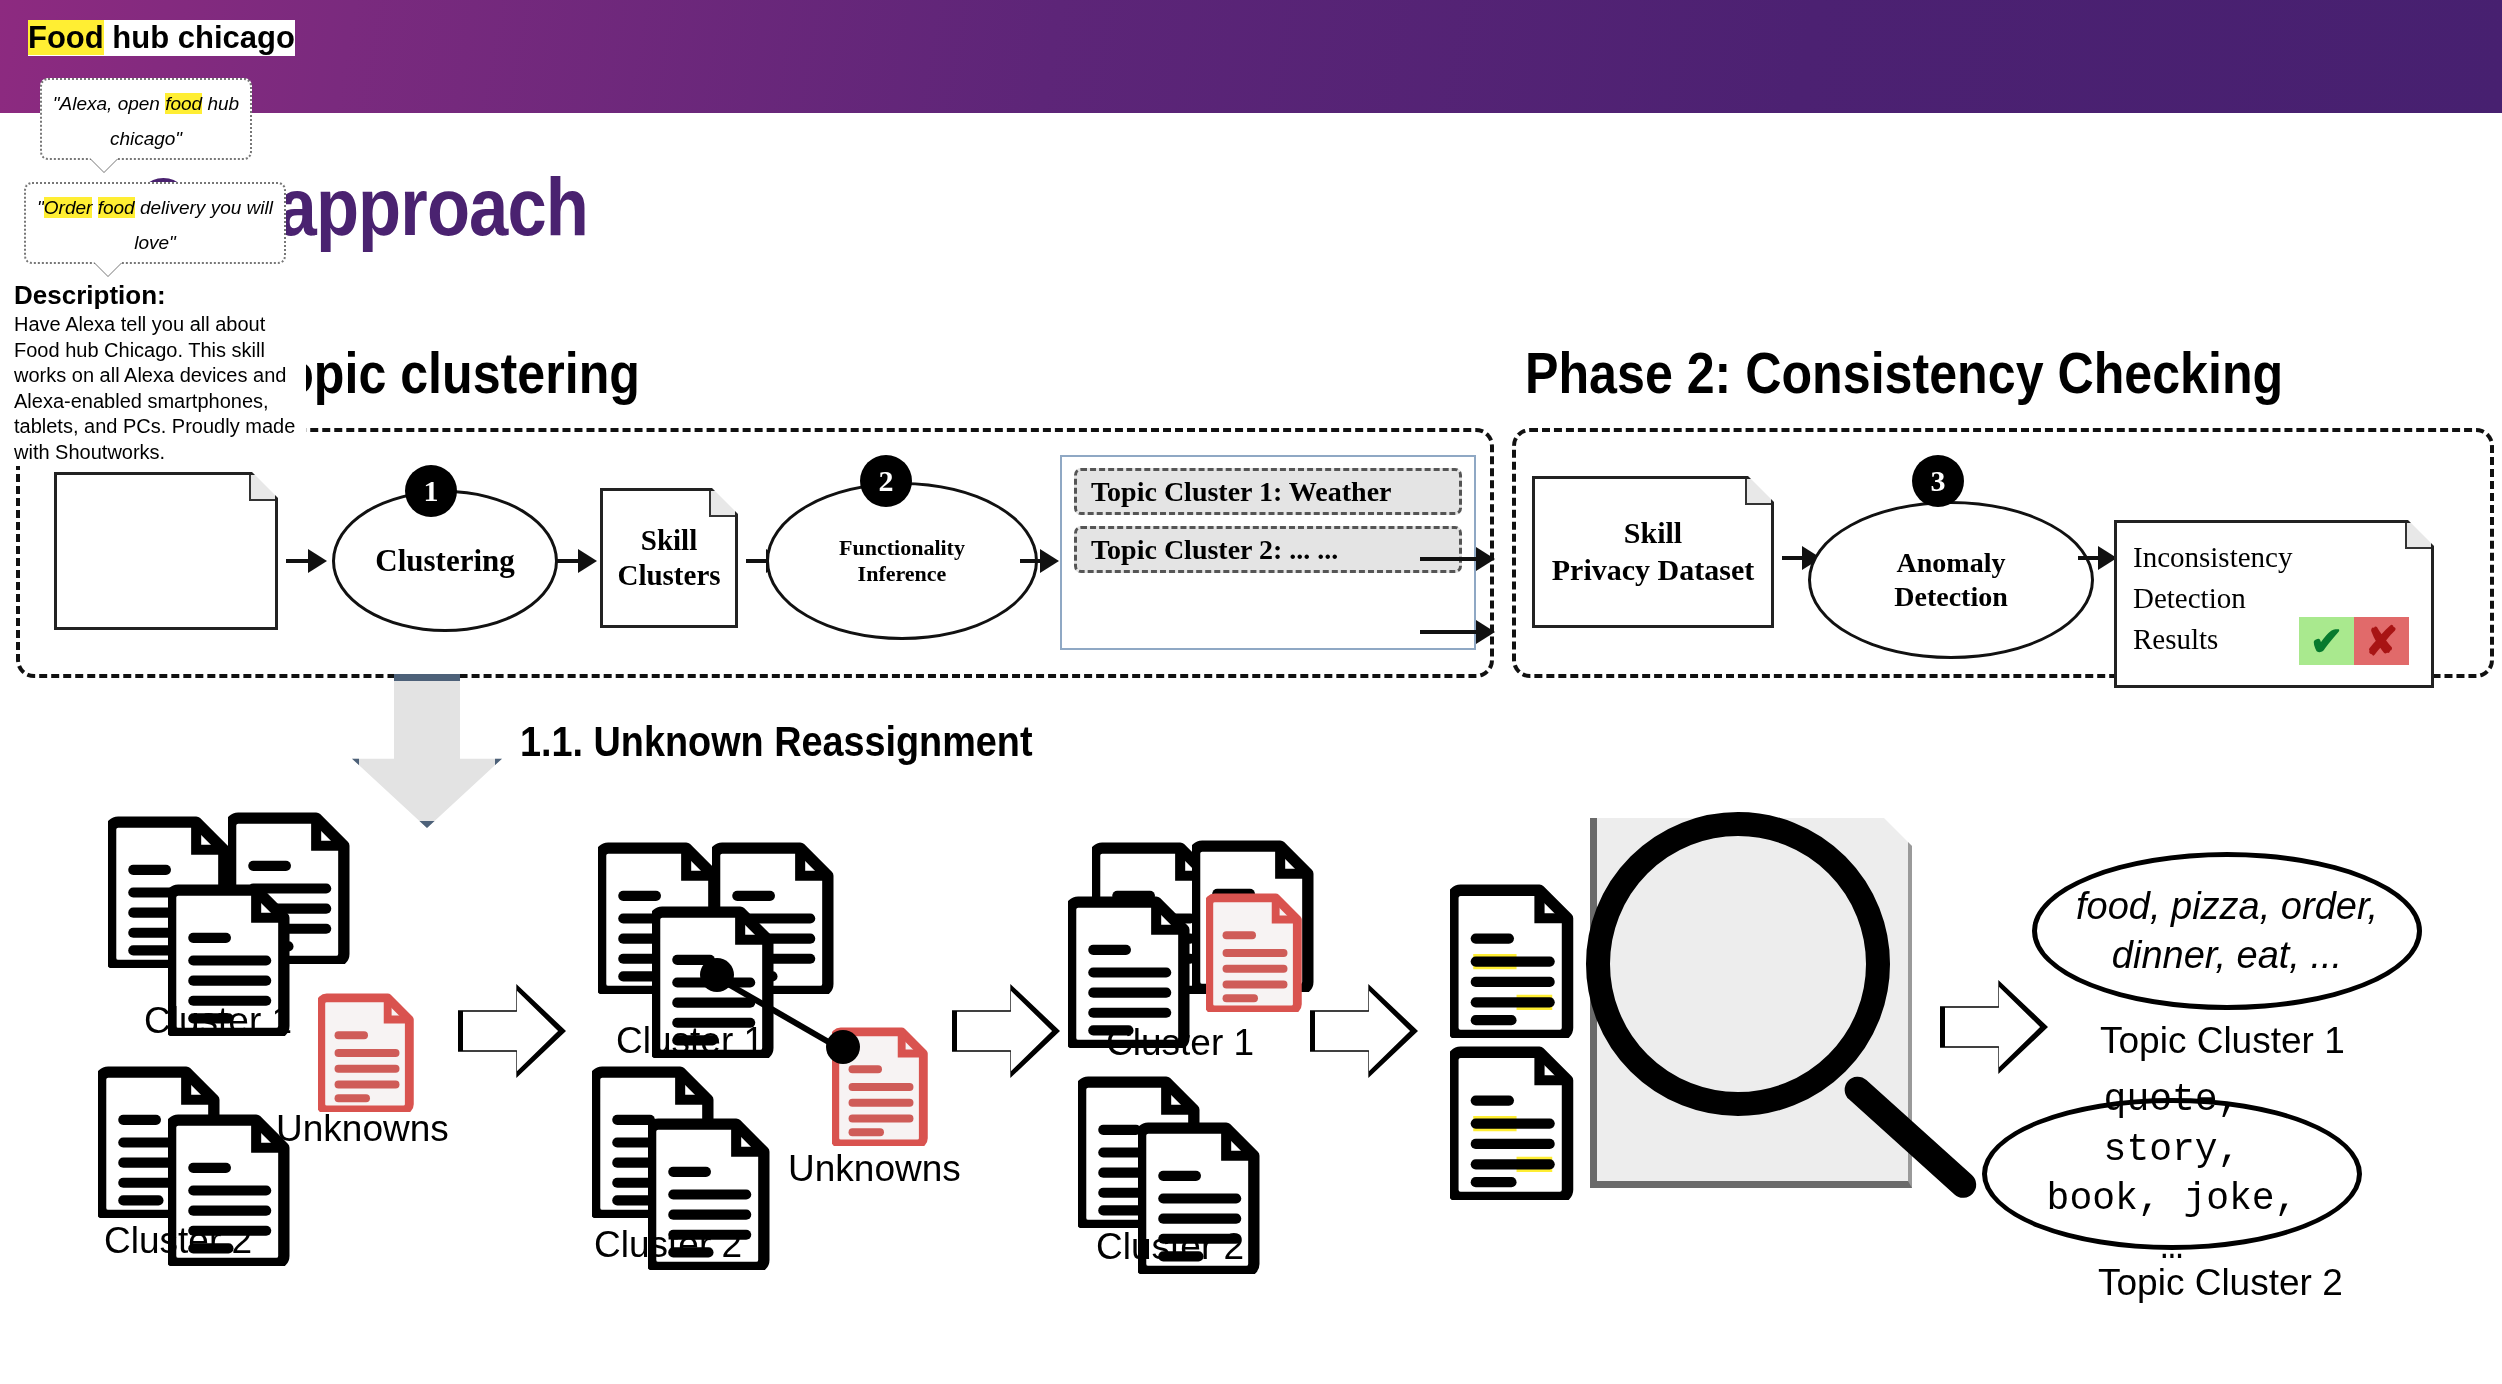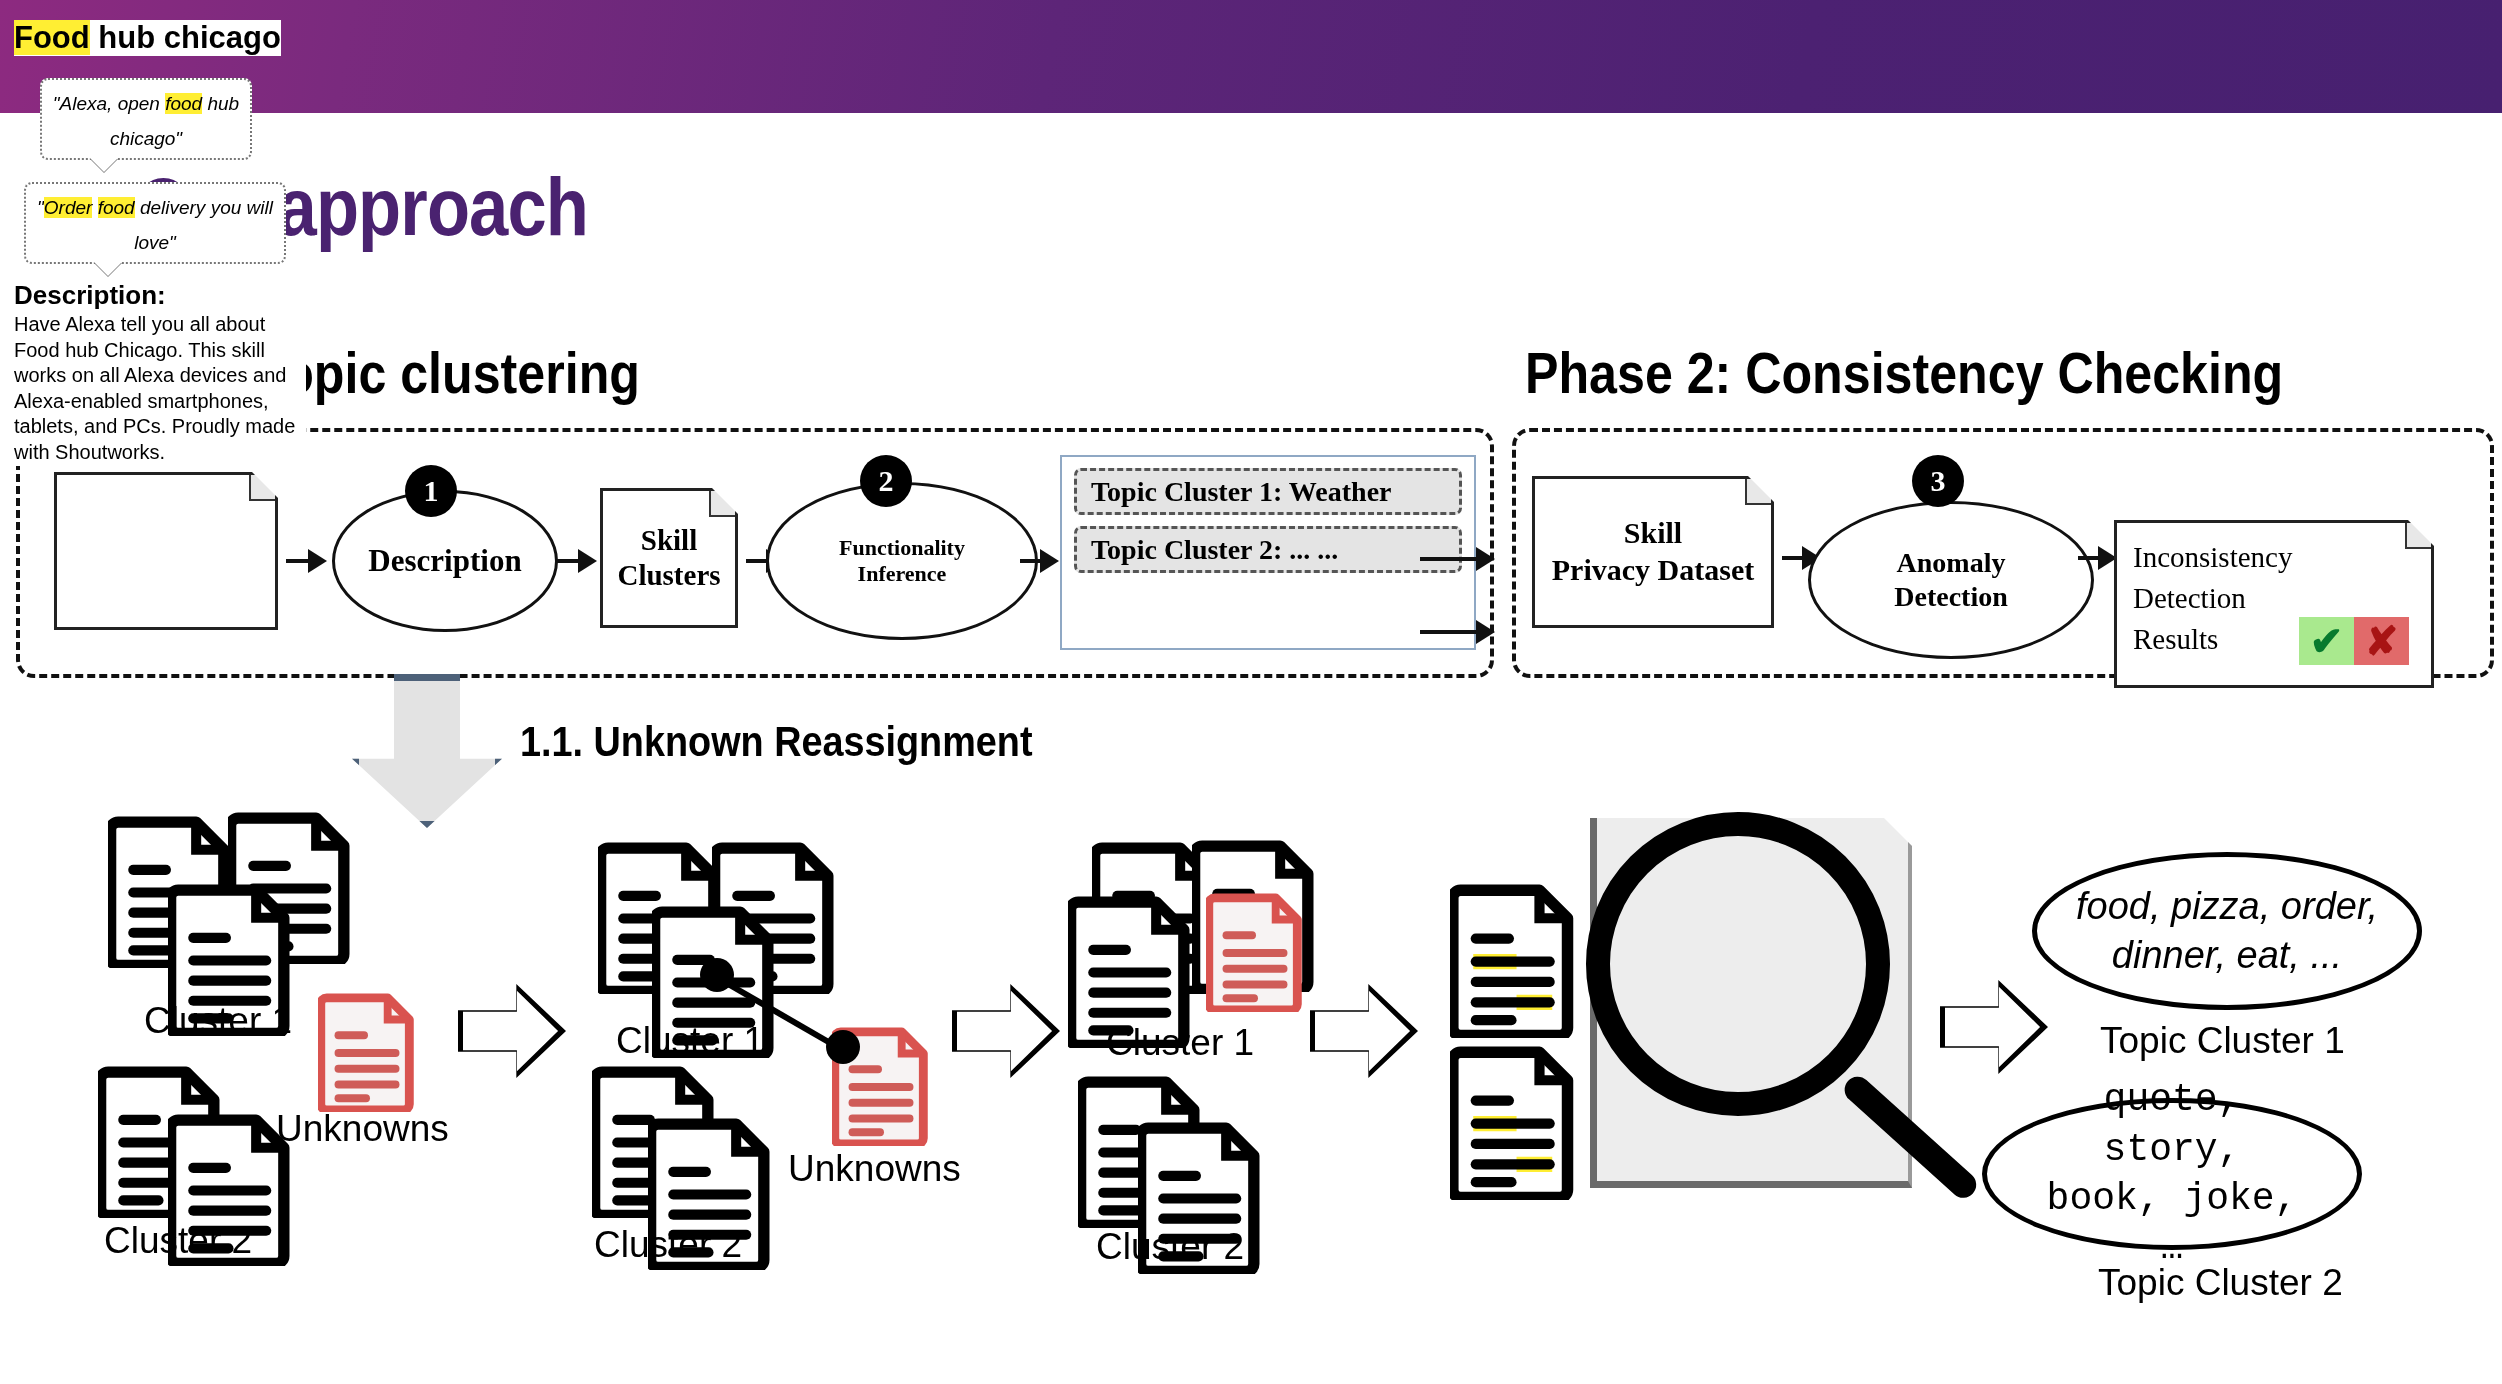--- a/index.html
+++ b/index.html
@@ -87,21 +87,21 @@
   .blockarrow{position:absolute;background:#000;
     clip-path:polygon(0 28%,54% 28%,54% 0,100% 50%,54% 100%,54% 72%,0 72%);}
   .blockarrow .inner{position:absolute;inset:5px;background:#fff;
     clip-path:polygon(0 27%,55% 27%,55% 2%,97% 50%,55% 98%,55% 73%,0 73%);}
 
   
   #skill-panel{position:absolute;left:1590px;top:818px;width:322px;height:370px;
     background:#ededed;border-left:7px solid #6a6a6a;border-bottom:7px solid #6a6a6a;
     border-right:4px solid #9a9a9a;box-sizing:border-box;
     clip-path:polygon(0 0, calc(100% - 28px) 0, 100% 28px, 100% 100%, 0 100%);}
-  #skill-title{position:absolute;left:14px;top:20px;font-size:31px;font-weight:bold;color:#000;
+  #skill-title{position:absolute;left:28px;top:20px;font-size:31px;font-weight:bold;color:#000;
     background:#fff;white-space:nowrap;}
   #skill-title .hl{background:#ffee33;}
   .bubble{position:absolute;border:2px dotted #777;border-radius:8px;background:#fff;
     font-style:italic;font-size:19px;color:#000;text-align:center;line-height:1.85;padding:6px 8px;box-sizing:border-box;}
   .bubble .hl{background:#ffee33;font-style:italic;}
   .bubble .tail{position:absolute;left:48px;bottom:-14px;width:0;height:0;
     border-left:14px solid transparent;border-right:14px solid transparent;border-top:14px solid #fff;
     filter:drop-shadow(0 1px 0 #777);}
   #bubble1{left:40px;top:78px;width:212px;height:82px;}
   #bubble2{left:24px;top:182px;width:262px;height:82px;}
@@ -135,21 +135,21 @@
 <div id="phase1-heading" class="phase-heading">Phase 1: Topic clustering</div>
 <div id="phase1-box" class="phase-box"></div>
 
 <div class="docshape" style="left:54px;top:472px;width:224px;height:158px;">
   <div class="fold"></div>
 </div>
 
 <div class="tarrow" style="left:286px;top:559px;width:38px;"></div>
 
 <div class="ellipse" style="left:332px;top:490px;width:220px;height:136px;font-size:31px;">
-  <span>Description</span>
+  <span>Clustering</span>
 </div>
 <div class="badge" style="left:405px;top:465px;width:52px;height:52px;font-size:30px;">
   <span>1</span>
 </div>
 
 <div class="tarrow" style="left:556px;top:559px;width:38px;"></div>
 
 <div class="docshape" style="left:600px;top:488px;width:138px;height:140px;">
   <div class="fold"></div>
   <div class="dlabel" style="font-size:29px;">

